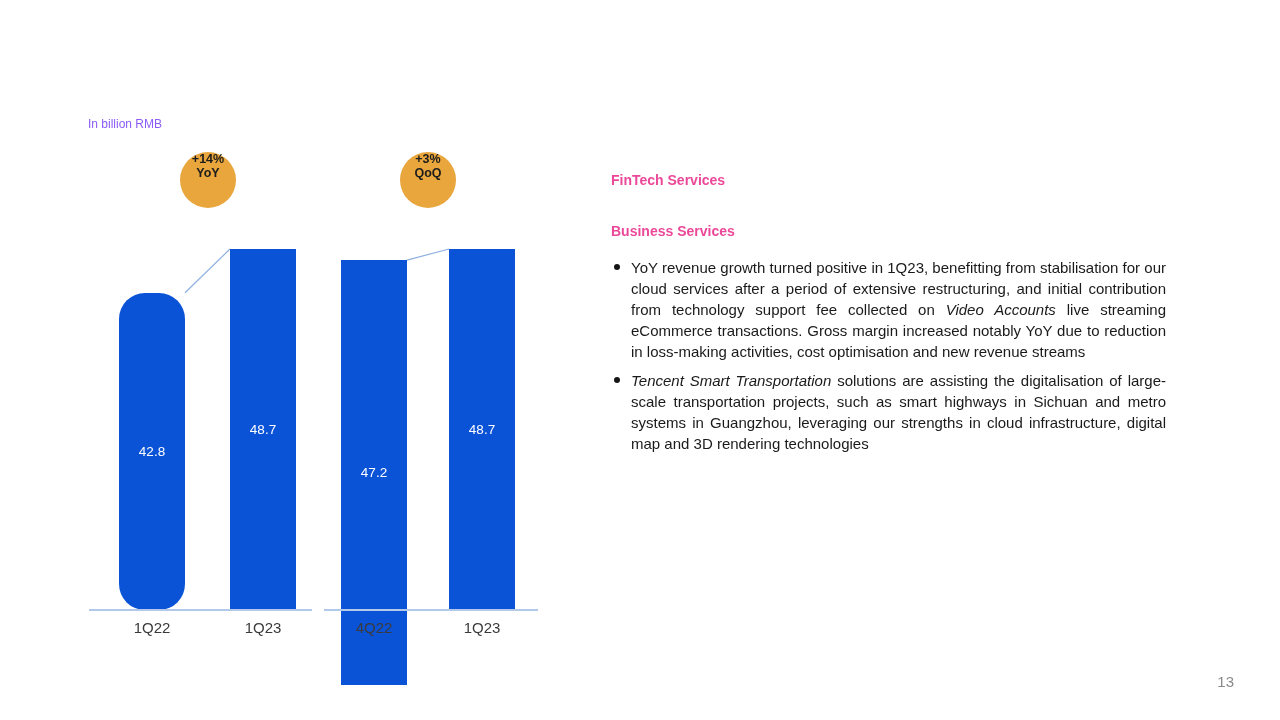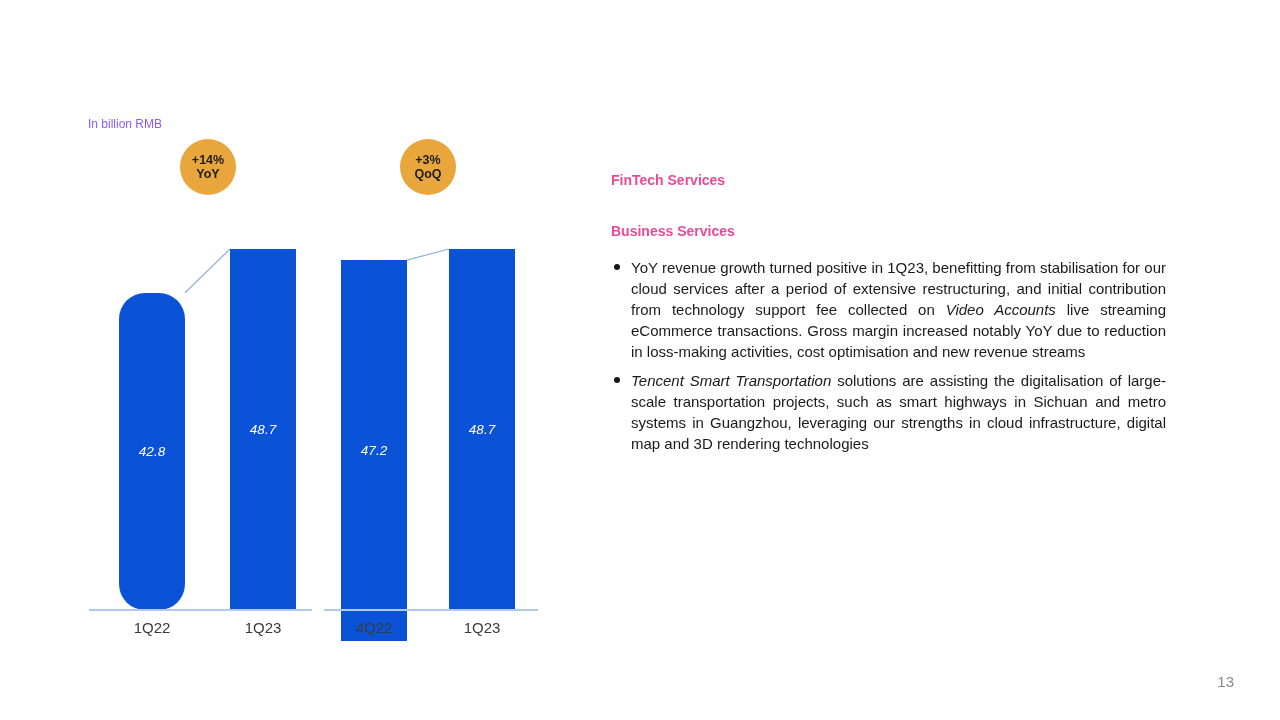--- a/index.html
+++ b/index.html
@@ -3,26 +3,26 @@
 <meta charset="utf-8">
 <style>
   html,body{margin:0;padding:0;background:#e8e8e8;}
   .page{position:relative;width:1280px;height:720px;background:#ffffff;
         font-family:"Liberation Sans",sans-serif;overflow:hidden;margin:0 auto;}
 
   .title{position:absolute;left:80px;top:40px;font-size:40px;line-height:46px;
          font-weight:bold;letter-spacing:-0.5px;}
   .unit-note{position:absolute;left:88px;top:117px;font-size:12px;color:#8b5cf6;}
 
-  .badge{position:absolute;top:139px;width:56px;height:56px;border-radius:50%;
-         display:flex;flex-direction:column;align-items:center;justify-content:center;
+  .badge{position:absolute;top:152px;width:56px;height:56px;border-radius:50%;
+         display:flex;flex-direction:column;align-items:center;justify-content:flex-start;
          font-weight:bold;font-size:12.5px;line-height:14px;color:#1C1C1C;text-align:center;}
   .badge.b0{left:180px}.badge.b1{left:400px}
 
-  .bar{position:absolute;display:flex;align-items:center;justify-content:center;font-style:italic;}
+  .bar{position:absolute;display:flex;align-items:center;justify-content:center;}
   .bar-val{color:#FFFFFF;font-size:13.5px;}
   .x-label{position:absolute;top:619px;width:90px;text-align:center;font-size:15px;color:#3A3A3A;}
   .axis{position:absolute;top:609px;height:2px;}
   .axis.a0{left:89px;width:223px}.axis.a1{left:324px;width:214px}
   #connector-svg{position:absolute;left:0;top:0;width:1280px;height:720px;pointer-events:none;}
 
   .right-col{position:absolute;left:611px;top:171px;width:555px;color:#1A1A1A;}
   .right-col h3{margin:0 0 16px 0;font-size:14px;line-height:19px;font-weight:bold;color:#ec4899;}
   .li{position:relative;padding-left:20px;margin-bottom:8px;text-align:justify;
       font-size:15px;line-height:21px;}
@@ -56,21 +56,21 @@
 
   <div id="bars">
       <div class="bar" style="left: 119px; width: 66px; top: 292.735px; height: 317.265px; background: rgb(10, 83, 215); border-radius: 26px;">
         <span class="bar-val" style="color: rgb(255, 255, 255);">42.8</span>
       </div>
       <div class="x-label" style="left: 107px;">1Q22</div>
       <div class="bar" style="left: 230px; width: 66px; top: 249px; height: 361px; background: rgb(10, 83, 215);">
         <span class="bar-val" style="color: rgb(255, 255, 255);">48.7</span>
       </div>
       <div class="x-label" style="left: 218px;">1Q23</div>
-      <div class="bar" style="left: 341px; width: 66px; top: 260.119px; height: 381px; background: rgb(10, 83, 215);">
+      <div class="bar" style="left: 341px; width: 66px; top: 260.119px; height: 425px; background: rgb(10, 83, 215);">
         <span class="bar-val" style="color: rgb(255, 255, 255);">47.2</span>
       </div>
       <div class="x-label" style="left: 329px;">4Q22</div>
       <div class="bar" style="left: 449px; width: 66px; top: 249px; height: 361px; background: rgb(10, 83, 215);">
         <span class="bar-val" style="color: rgb(255, 255, 255);">48.7</span>
       </div>
       <div class="x-label" style="left: 437px;">1Q23</div>
     </div>
 
   <div class="axis a0" style="background: rgb(179, 201, 234);"></div>

